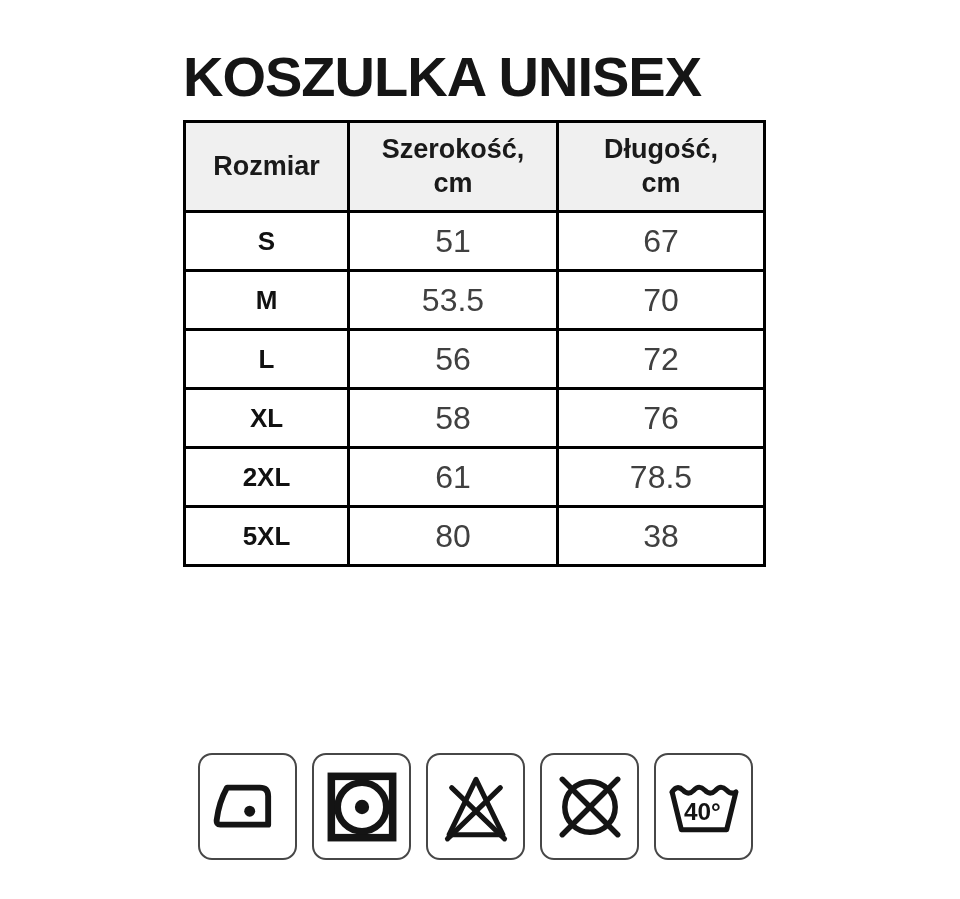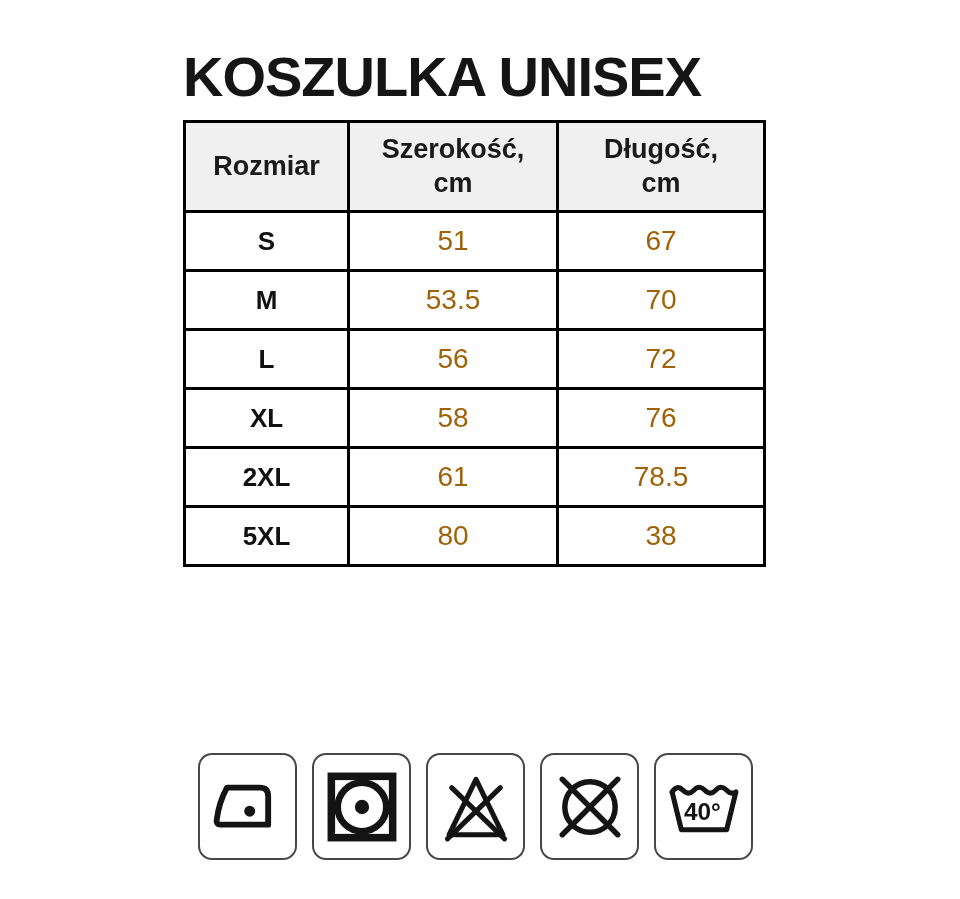--- a/index.html
+++ b/index.html
@@ -47,23 +47,23 @@
     height: 90px;
     font-size: 27px;
     font-weight: 700;
     line-height: 1.25;
     white-space: pre-line;
     color: #1a1a1a;
   }
   .size-table tbody td {
     background: #ffffff;
     height: 59px;
-    font-size: 28px;
+    font-size: 32px;
     font-weight: 400;
-    color: #a16207;
+    color: #404040;
   }
   .size-table tbody td.size-cell {
     font-weight: 700;
     font-size: 26px;
     color: #111111;
   }
   .care-row {
     position: absolute;
     left: 198px;
     top: 753px;

